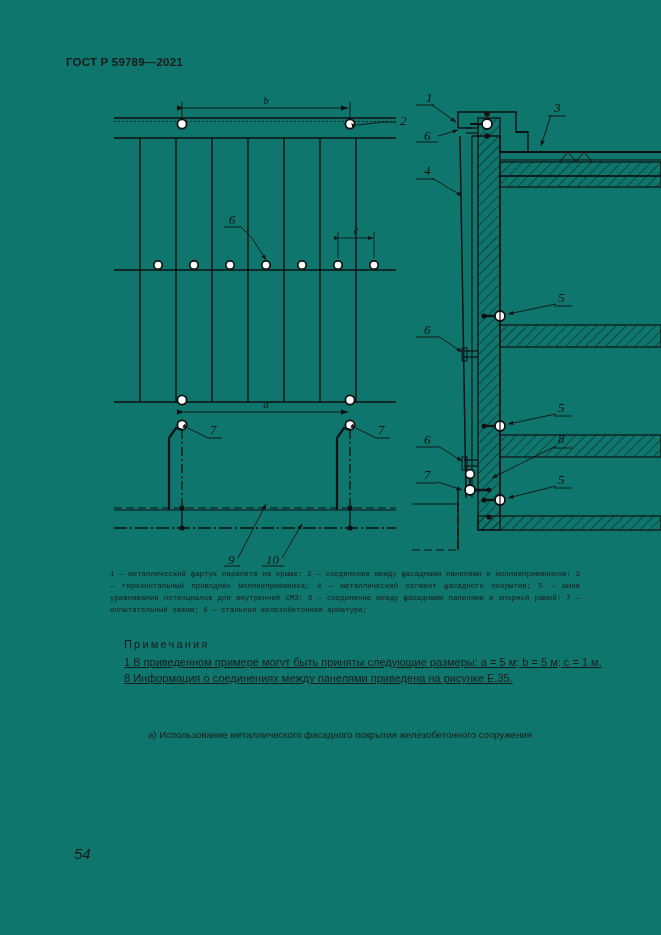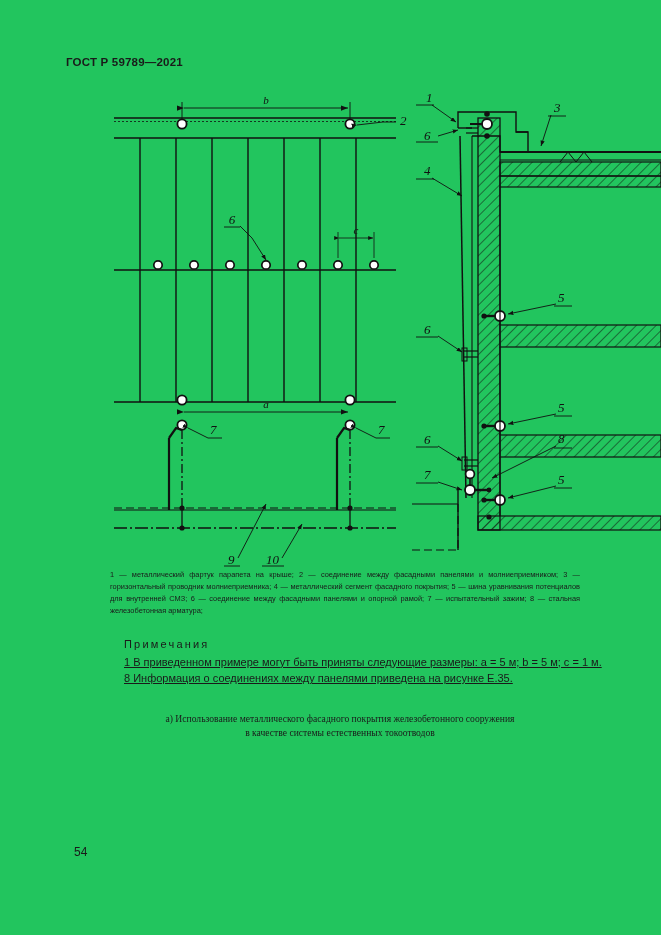--- a/index.html
+++ b/index.html
@@ -11,21 +11,21 @@
     width: 661px;
     height: 935px;
     position: relative;
     font-family: "Liberation Sans", sans-serif;
     color: #1a1a1a;
     overflow: hidden;
   }
   .page {
     position: absolute;
     inset: 0;
-    background: #22c55e;
+    background: #0f766e;
   }
   
   .doc-header {
     position: absolute;
     left: 66px;
     top: 56px;
     font-size: 11.5px;
     font-weight: bold;
     letter-spacing: 0.2px;
     white-space: nowrap;
@@ -44,20 +44,21 @@
   
   .legend {
     position: absolute;
     left: 110px;
     top: 569px;
     width: 470px;
     font-size: 7.4px;
     line-height: 1.62;
     text-align: justify;
     text-justify: inter-word;
+    font-family: Liberation Mono, monospace;
   }
   .legend .lastline {
     display: block;
     text-align: center;
     text-justify: auto;
   }
 
   .notes {
     position: absolute;
     left: 124px;
@@ -68,33 +69,33 @@
   }
   .notes-title {
     letter-spacing: 2.2px;
     margin-bottom: 1px;
   }
   .note-line { white-space: nowrap; text-decoration: underline; }
 
   .subcaption {
     position: absolute;
     left: 80px;
-    top: 712px;
+    top: 728px;
     width: 520px;
     font-size: 9.6px;
     line-height: 1.5;
     text-align: center;
-    font-family: Liberation Serif, serif;
   }
 
   .page-number {
     position: absolute;
     left: 74px;
     top: 845px;
-    font-size: 12px;
+    font-size: 15px;
+    font-style: italic;
   }
 
   
   svg.fig text {
     font-family: "Liberation Serif", serif;
     font-style: italic;
     font-size: 12px;
     fill: #111;
   }
   svg.fig text.num {
@@ -406,18 +407,17 @@
   </div>
 
   <div class="notes">
     <div class="notes-title">Примечания</div>
     <div class="note-line">1 В приведенном примере могут быть приняты следующие размеры: a = 5 м; b = 5 м; c = 1 м.</div>
     <div class="note-line">8 Информация о соединениях между панелями приведена на рисунке Е.35.</div>
   </div>
 
   <div class="subcaption">
     <div>а) Использование металлического фасадного покрытия железобетонного сооружения</div>
-    <div>в качестве системы естественных токоотводов</div>
   </div>
 
   <div class="page-number">54</div>
 
 </div>
 
 </body></html>

